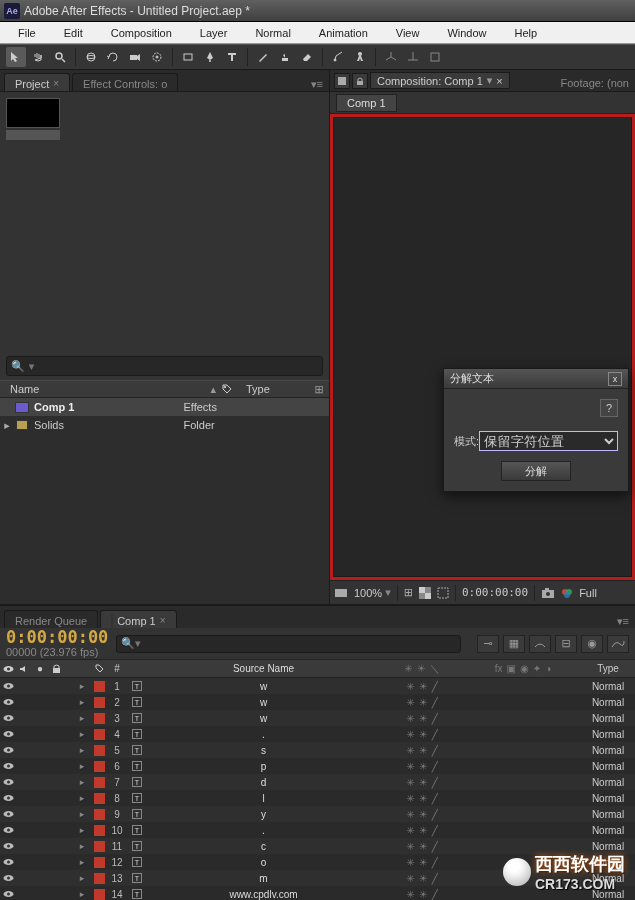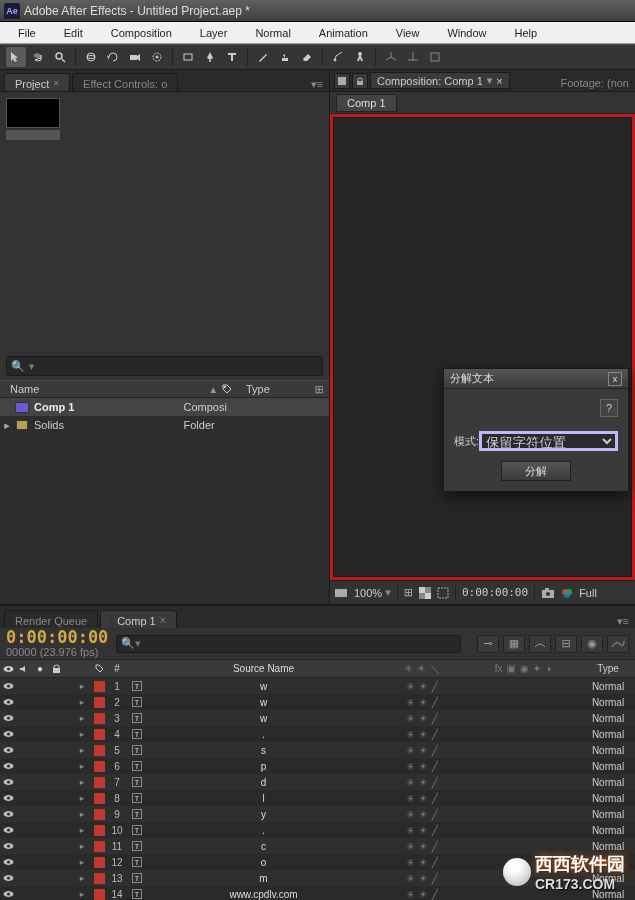--- a/index.html
+++ b/index.html
@@ -75,21 +75,21 @@
 .vb-sep { width: 1px; height: 16px; background: #222; }
 .zoom-box { display: flex; align-items: center; gap: 3px; }
 
 
 .dialog { position: absolute; right: 6px; top: 298px; width: 186px; background: #3a3a3a; border: 1px solid #1a1a1a; box-shadow: 0 4px 12px rgba(0,0,0,0.6); z-index: 10; }
 .dialog-title { height: 20px; background: linear-gradient(#555, #3a3a3a); display: flex; align-items: center; padding: 0 6px; color: #ddd; border-bottom: 1px solid #222; }
 .dialog-title .dclose { margin-left: auto; width: 14px; height: 14px; border: 1px solid #888; display: flex; align-items: center; justify-content: center; font-size: 9px; }
 .dialog-body { padding: 10px; color: #ccc; }
 .dialog-body .help { float: right; width: 18px; height: 18px; border: 1px solid #666; background: #444; text-align: center; line-height: 16px; margin-bottom: 14px; }
 .dialog-body .form-row { clear: both; display: flex; align-items: center; margin-bottom: 10px; }
-.dialog-body select { background: #2a2a2a; color: #ccc; border: 3px solid #c4b5fd; height: 20px; flex: 1; }
+.dialog-body select { background: #2a2a2a; color: #ccc; border: 1px solid #c4b5fd; height: 20px; flex: 1; }
 .dialog-body .run-btn { display: block; margin: 0 auto; width: 70px; height: 20px; background: linear-gradient(#555, #3a3a3a); border: 1px solid #222; color: #ddd; text-align: center; line-height: 18px; }
 
 
 .timeline { height: 296px; background: #2d2d2d; border-top: 2px solid #1a1a1a; display: flex; flex-direction: column; }
 .tl-tabs { height: 22px; background: #2a2a2a; display: flex; align-items: flex-end; padding-left: 4px; }
 .tl-tabs .tab.active { background: #3a3a3a; color: #ccc; }
 .tl-header { height: 32px; background: #333; display: flex; align-items: center; padding-left: 6px; border-bottom: 1px solid #222; gap: 8px; }
 .timecode { color: #d4a843; font-family: monospace; font-size: 17px; font-weight: bold; line-height: 1; }
 .timesub { color: #888; font-size: 11px; }
 .tl-search { flex: 1; height: 18px; background: #272727; border: 1px solid #1a1a1a; border-radius: 3px; display: flex; align-items: center; padding-left: 4px; margin-right: 8px; }
@@ -285,21 +285,21 @@
       <div style="width:20px;text-align:center;color:#999">⊞</div>
     </div>
     <div class="proj-list">
       <div class="proj-row sel">
         <span class="tri"></span>
         <span class="ico">
             <span class="comp-ico"></span>
           </span>
         <span style="flex:1;font-weight:bold;color:#eee">Comp 1</span>
         <span class="col-tag"><span class="swatch" style="background:#8a7a56"></span></span>
-        <span class="col-type">Composi</span>
+        <span class="col-type">Effects</span>
         <span style="width:20px"></span>
       </div>
       <div class="proj-row">
         <span class="tri">▸</span>
         <span class="ico">
             <span class="folder-ico"></span>
           </span>
         <span style="flex:1">Solids</span>
         <span class="col-tag"><span class="swatch" style="background:#d6c33a"></span></span>
         <span class="col-type">Folder</span>

